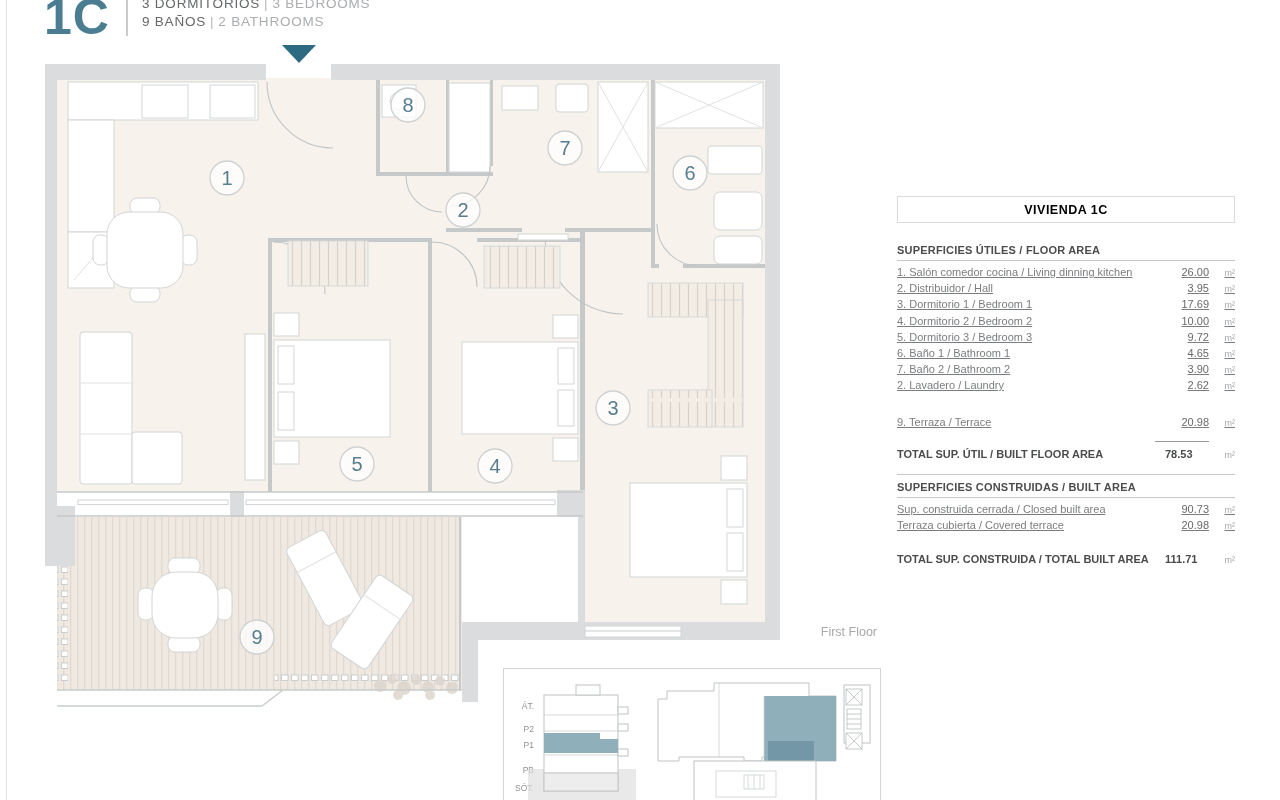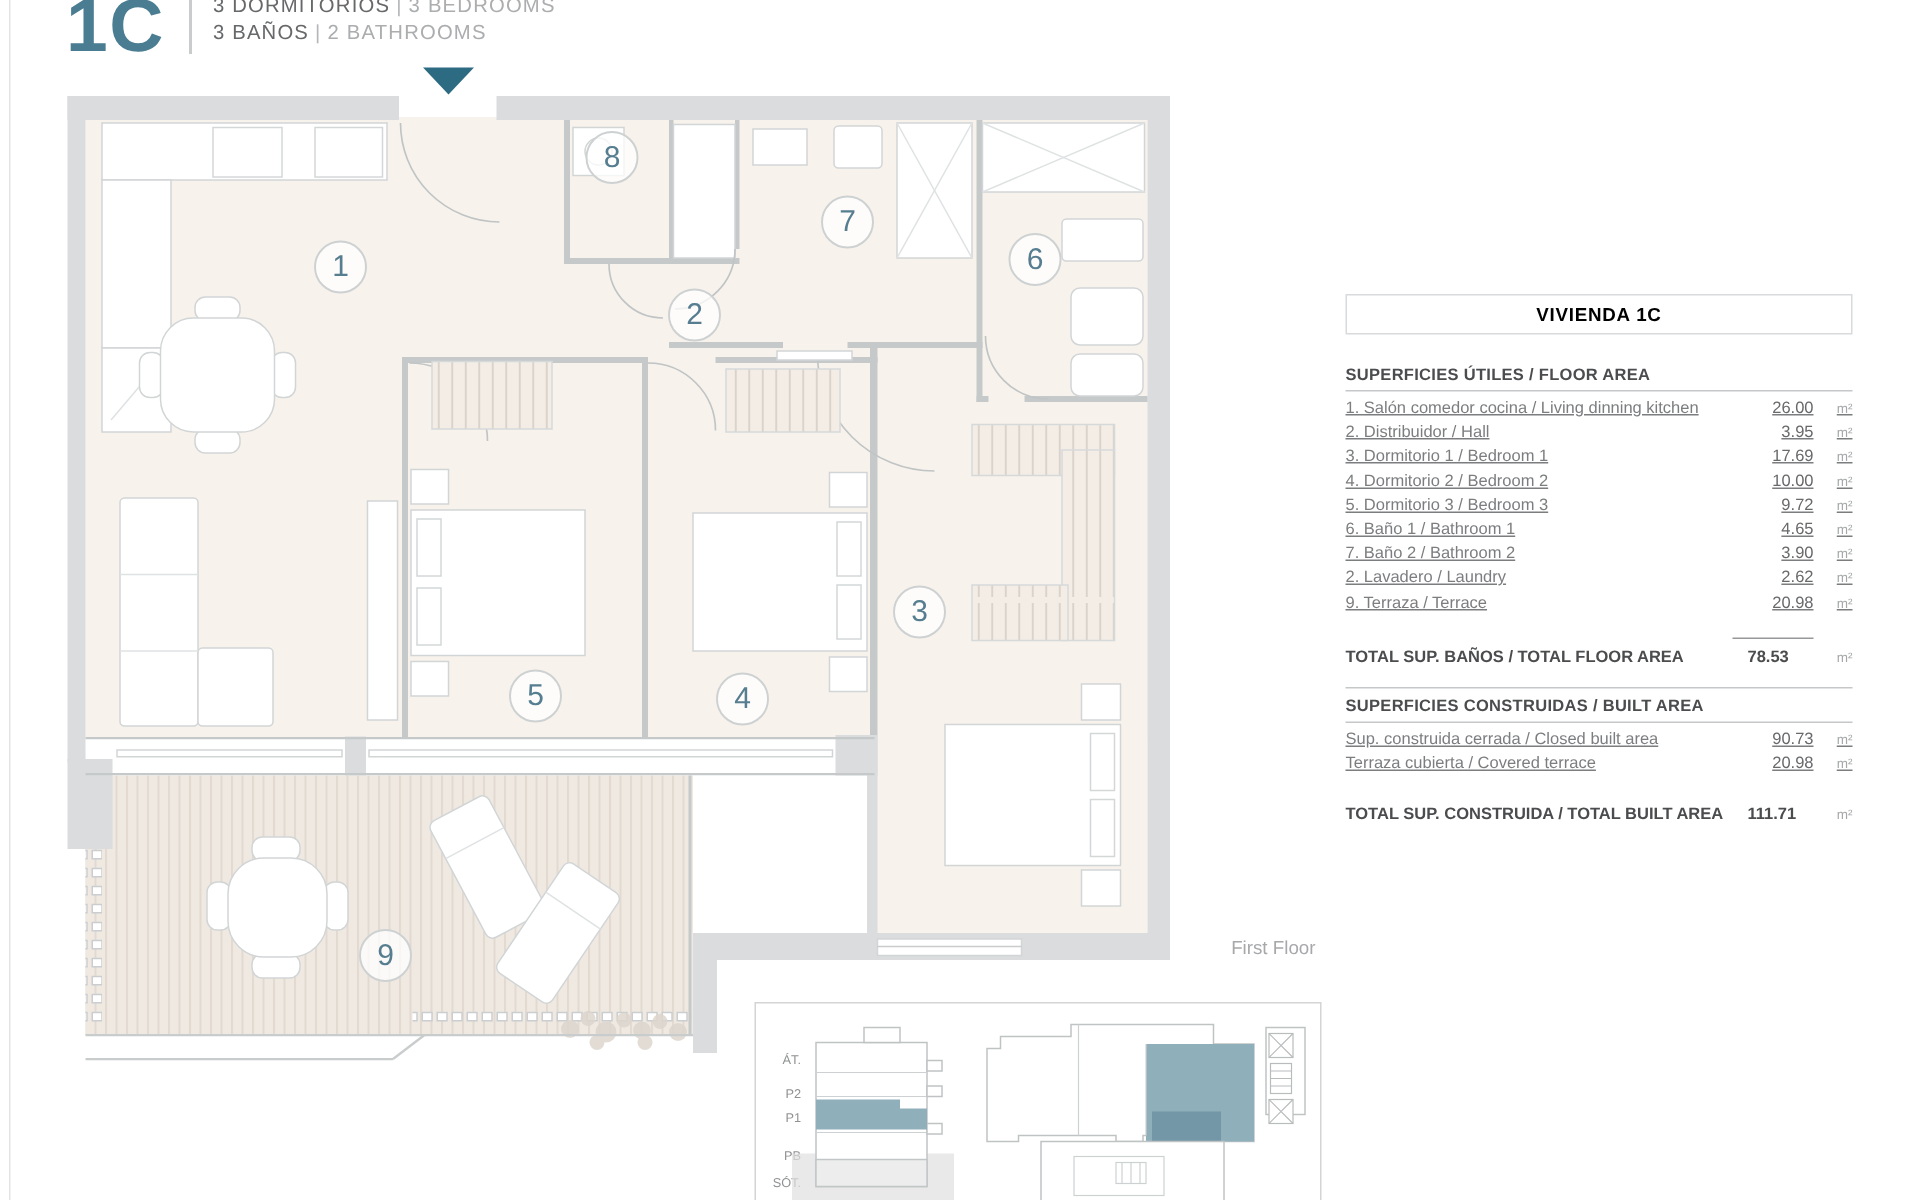--- a/index.html
+++ b/index.html
@@ -18,21 +18,21 @@
   .panel{position:absolute;left:897px;top:196px;width:338px;font-size:11px;color:#7b7d7f;}
   .vbox{height:25px;border:1px solid #d8dadb;display:flex;align-items:center;justify-content:center;
         font-weight:bold;font-size:12.5px;color:#000000;letter-spacing:.5px;}
   .sec-h{margin-top:21px;font-weight:bold;font-size:11px;color:#4b4c4e;padding-bottom:4px;
          border-bottom:1px solid #c6c7c9;letter-spacing:.2px;}
   .rows{margin-top:5px;}
   .row{display:flex;align-items:baseline;height:16.2px;text-decoration:underline;}
   .row .lbl{flex:1;white-space:nowrap;}
   .row .val{width:44px;text-align:right;color:#68696b;}
   .row .unit{width:26px;text-align:right;color:#a5a7a9;font-size:9px;}
-  .terrace{}
+  .terrace{margin-top:16px;align-items:flex-end;}
   .part-rule{display:flex;margin-top:13px;}
   .part-rule .ln{width:54px;border-top:1px solid #97989a;margin-left:auto;margin-right:26px;}
   .total{display:flex;align-items:baseline;margin-top:6px;font-weight:bold;color:#4b4c4e;}
   .total .lbl{flex:1;} .total .val{width:44px;color:#4b4c4e;}
   .total .unit{width:26px;text-align:right;color:#a5a7a9;font-size:9px;font-weight:normal;}
   .full-rule{border-top:1px solid #c6c7c9;margin-top:14px;}
   .built-h{margin-top:6px;}
   .total2{margin-top:18px;}
 
   
@@ -61,21 +61,21 @@
 </head>
 <body>
 
 <div class="edge-line"></div>
 
 <div class="hdr">
   <div class="unit">1C</div>
   <div class="vbar"></div>
   <div class="lines">
     <div><span class="es">3 DORMITORIOS</span><span class="pipe">|</span><span class="en">3 BEDROOMS</span></div>
-    <div><span class="es">3 BAÑOS</span><span class="pipe">|</span><span class="en">2 BATHROOMS</span></div>
+    <div><span class="es">9 BAÑOS</span><span class="pipe">|</span><span class="en">2 BATHROOMS</span></div>
   </div>
 </div>
 
 <svg style="position:absolute;left:0;top:0;" width="1280" height="800" viewBox="0 0 1280 800">
   <defs>
     <pattern id="stripes" width="7" height="8" patternUnits="userSpaceOnUse">
       <rect width="7" height="8" fill="#efe9e2"></rect>
         <rect width="1.3" height="8" fill="#e2dad1"></rect>
     </pattern>
     <pattern id="hang" width="9" height="200" patternUnits="userSpaceOnUse">
@@ -344,21 +344,21 @@
   </div>
   <div class="row terrace">
       <span class="lbl">9. Terraza / Terrace</span>
       <span class="val">20.98</span>
       <span class="unit">m²</span>
     </div>
   <div class="part-rule">
       <span class="ln"></span>
     </div>
   <div class="total">
-      <span class="lbl">TOTAL SUP. BAÑOS / TOTAL FLOOR AREA</span>
+      <span class="lbl">TOTAL SUP. ÚTIL / BUILT FLOOR AREA</span>
       <span class="val">78.53</span>
       <span class="unit">m²</span>
     </div>
 
   <div class="full-rule"></div>
   <div class="sec-h built-h">SUPERFICIES CONSTRUIDAS / BUILT AREA</div>
   <div class="rows">
     <div class="row">
         <span class="lbl">Sup. construida cerrada / Closed built area</span>
         <span class="val">90.73</span>

